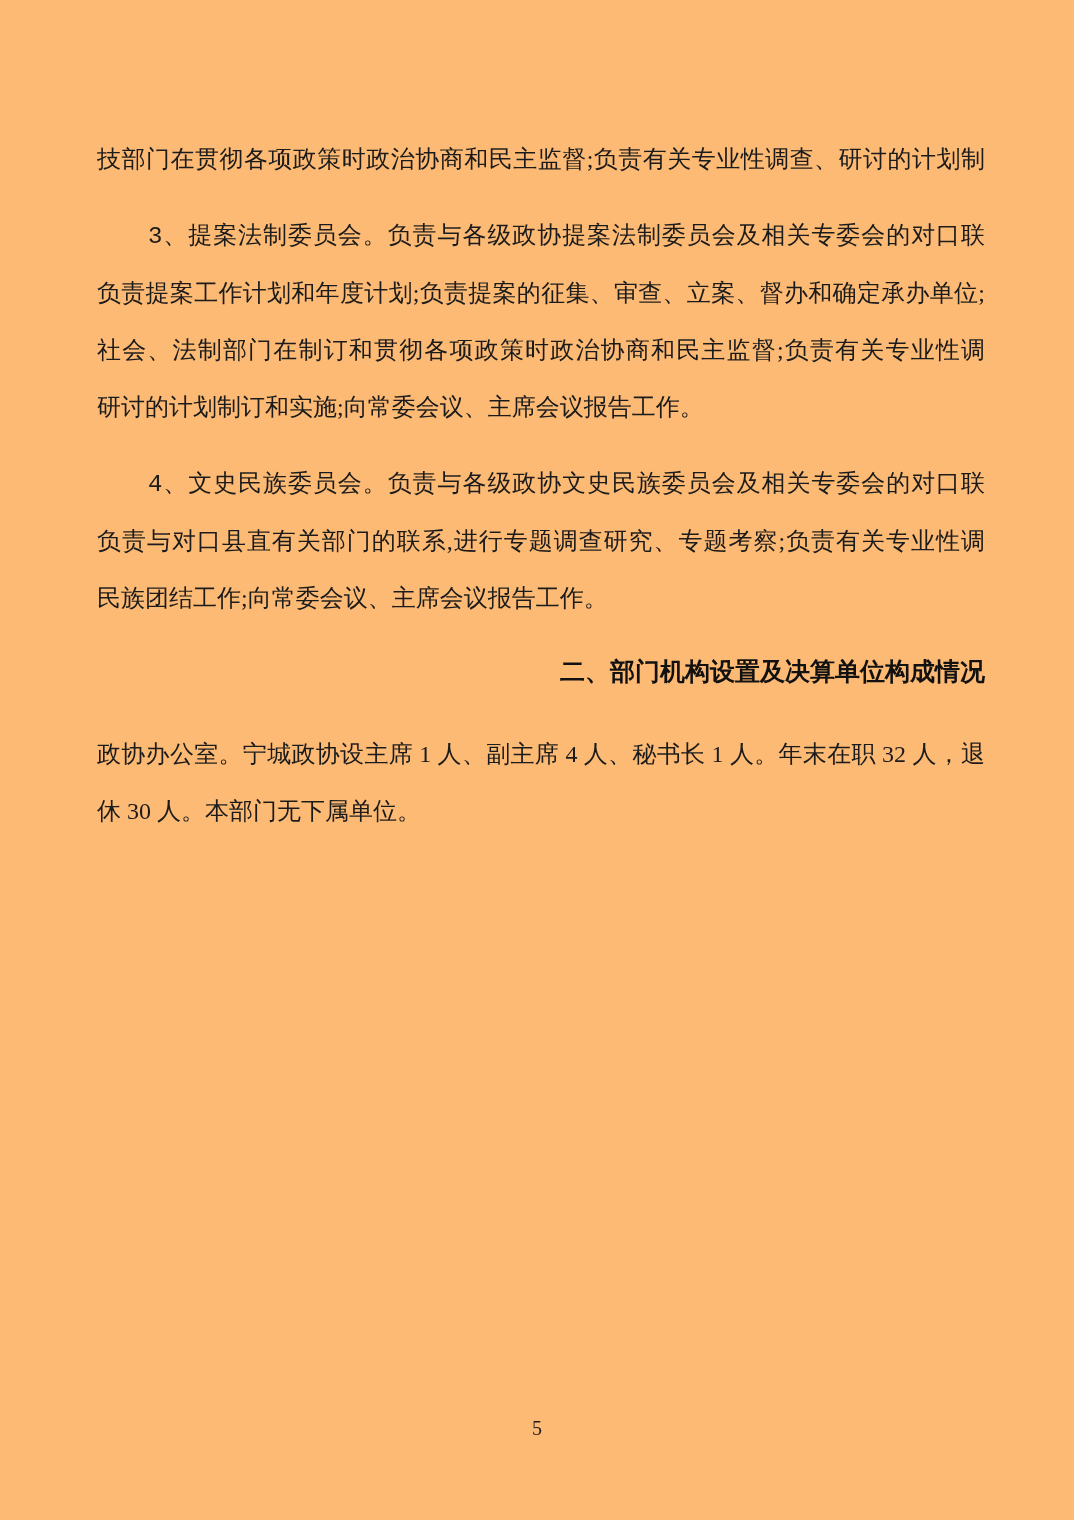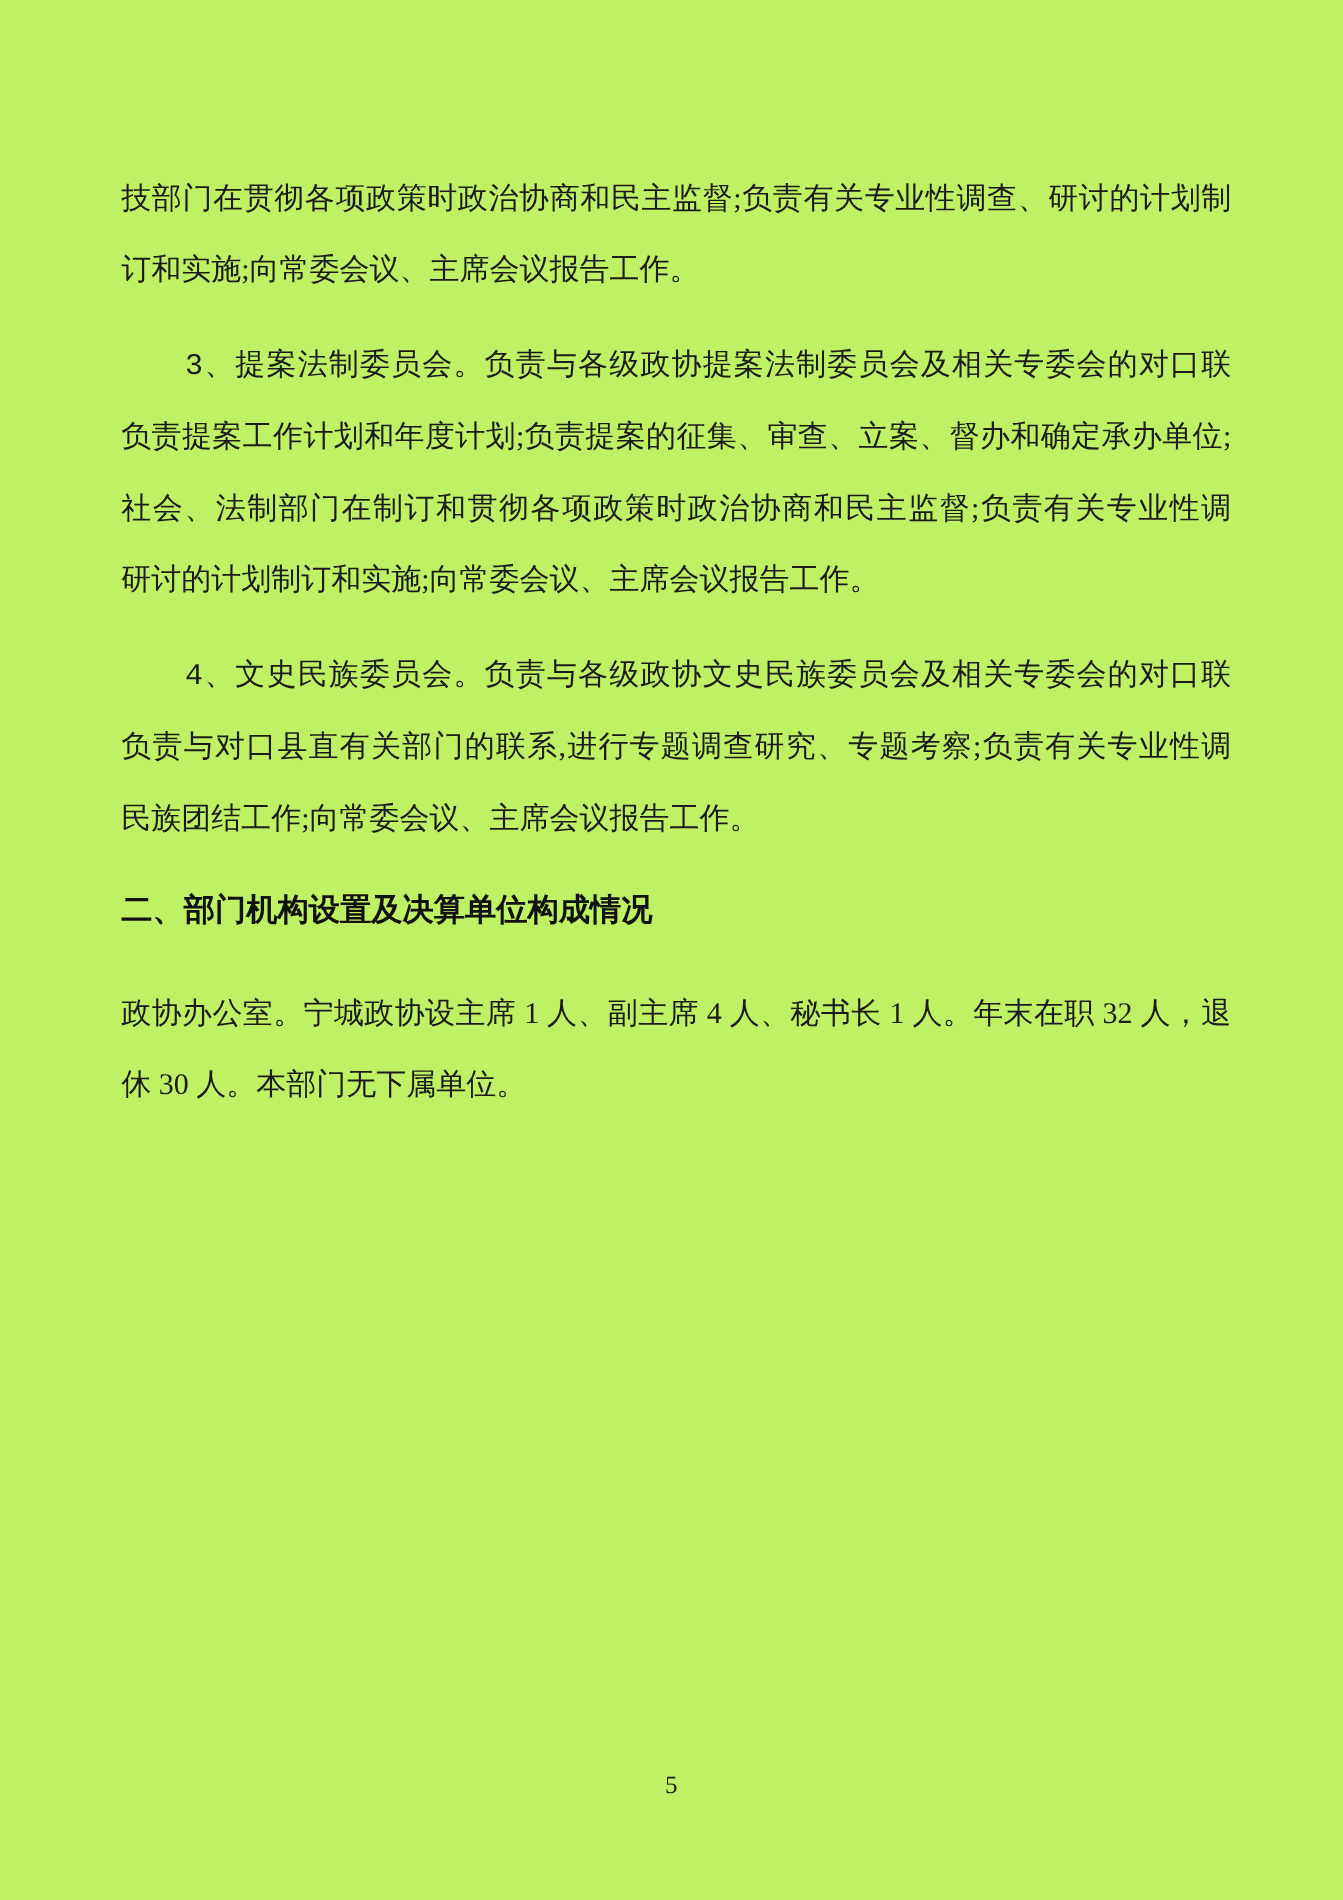--- a/index.html
+++ b/index.html
@@ -1,20 +1,20 @@
 <!DOCTYPE html>
 <html><head>
 <meta charset="utf-8">
 <style>
   html, body { margin: 0; padding: 0; background: #ffffff; }
   .page {
     position: relative;
     width: 1074px;
     height: 1520px;
-    background: #bef264;
+    background: #fdba74;
     color: #1b1b1b;
     font-family: "Liberation Serif", "DejaVu Serif", serif;
     overflow: hidden;
   }
   .content {
     position: absolute;
     left: 97px;
     right: 89px;
     top: 131px;
   }
@@ -31,40 +31,40 @@
   .line.indent { text-indent: 51px; font-family: Liberation Mono, monospace; }
   .line.last { text-align-last: left; }
   .heading {
     margin: -4px 0 26px 0;
     height: 57px;
     line-height: 57px;
     font-size: 25px;
     font-weight: 700;
     font-family: "Liberation Sans", "DejaVu Sans", sans-serif;
     color: #111111;
+    text-align: right;
   }
   .page-number {
     position: absolute;
     top: 1416px;
     left: 0;
     right: 0;
     text-align: center;
     font-size: 20px;
     line-height: 24px;
     color: #1b1b1b;
   }
 </style>
 </head>
 <body>
 
 <div class="page">
   <div class="content">
       <div class="paragraph">
         <div class="line">技部门在贯彻各项政策时政治协商和民主监督;负责有关专业性调查、研讨的计划制</div>
-        <div class="line last">订和实施;向常委会议、主席会议报告工作。</div>
       </div>
       <div class="paragraph">
         <div class="line indent">3、提案法制委员会。负责与各级政协提案法制委员会及相关专委会的对口联系;</div>
         <div class="line">负责提案工作计划和年度计划;负责提案的征集、审查、立案、督办和确定承办单位;</div>
         <div class="line">社会、法制部门在制订和贯彻各项政策时政治协商和民主监督;负责有关专业性调查、</div>
         <div class="line last">研讨的计划制订和实施;向常委会议、主席会议报告工作。</div>
       </div>
       <div class="paragraph">
         <div class="line indent">4、文史民族委员会。负责与各级政协文史民族委员会及相关专委会的对口联系,</div>
         <div class="line">负责与对口县直有关部门的联系,进行专题调查研究、专题考察;负责有关专业性调</div>

